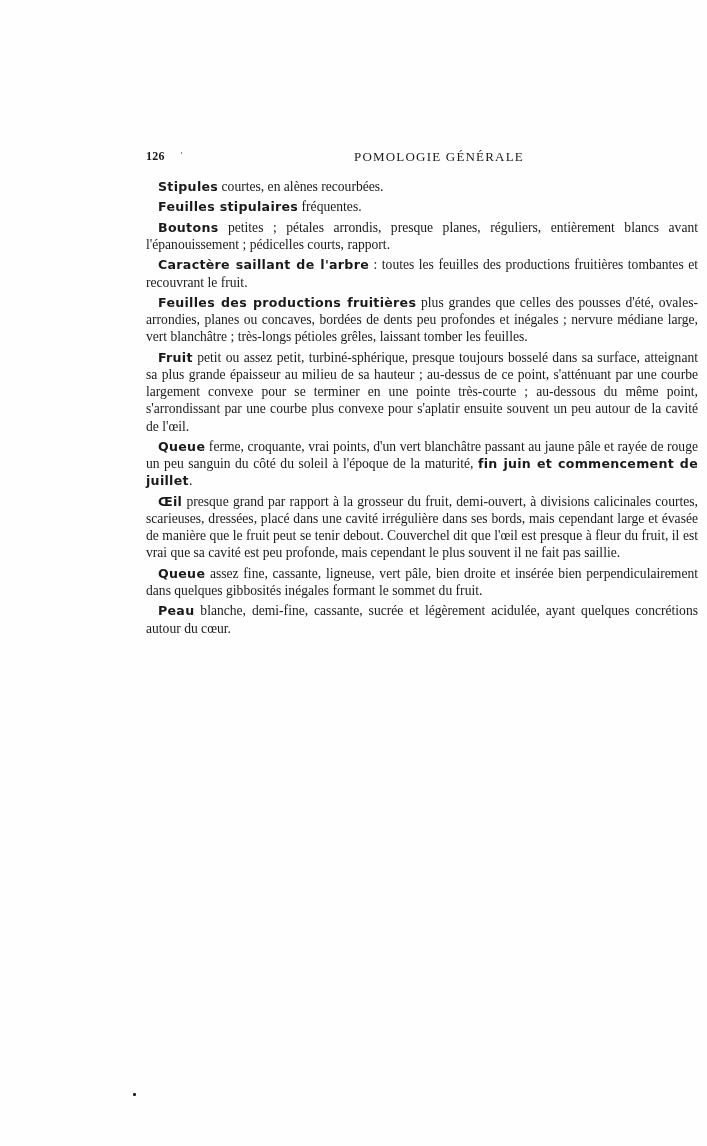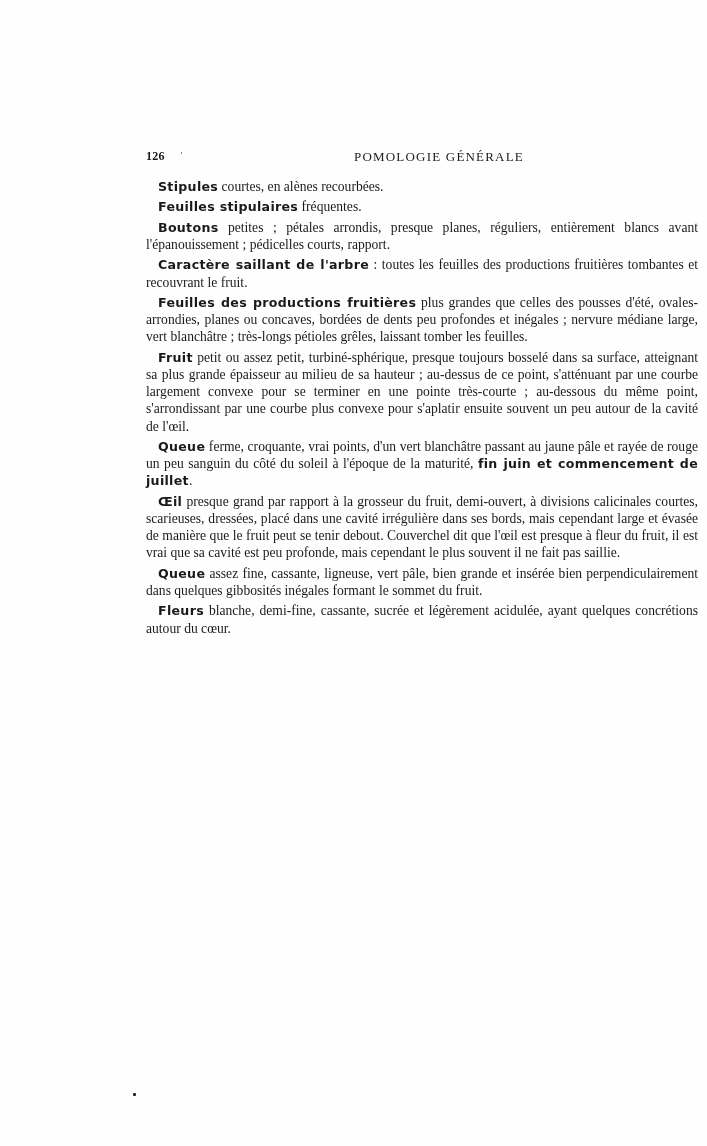--- a/index.html
+++ b/index.html
@@ -28,18 +28,18 @@
 
   <div class="body">
     <p class="para"><span class="term">Stipules</span><span> courtes, en alènes recourbées.</span></p>
     <p class="para"><span class="term">Feuilles stipulaires</span><span> fréquentes.</span></p>
     <p class="para"><span class="term">Boutons</span><span> petites ; pétales arrondis, presque planes, réguliers, entièrement blancs avant l'épanouissement ; pédicelles courts, rapport.</span></p>
     <p class="para"><span class="term">Caractère saillant de l'arbre</span><span> : toutes les feuilles des productions fruitières tombantes et recouvrant le fruit.</span></p>
     <p class="para"><span class="term">Feuilles des productions fruitières</span><span> plus grandes que celles des pousses d'été, ovales-arrondies, planes ou concaves, bordées de dents peu profondes et inégales ; nervure médiane large, vert blanchâtre ; très-longs pétioles grêles, laissant tomber les feuilles.</span></p>
     <p class="para"><span class="term">Fruit</span><span> petit ou assez petit, turbiné-sphérique, presque toujours bosselé dans sa surface, atteignant sa plus grande épaisseur au milieu de sa hauteur ; au-dessus de ce point, s'atténuant par une courbe largement convexe pour se terminer en une pointe très-courte ; au-dessous du même point, s'arrondissant par une courbe plus convexe pour s'aplatir ensuite souvent un peu autour de la cavité de l'œil.</span></p>
     <p class="para"><span class="term">Queue</span><span> ferme, croquante, vrai points, d'un vert blanchâtre passant au jaune pâle et rayée de rouge un peu sanguin du côté du soleil à l'époque de la maturité, </span><span class="emph">fin juin et commencement de juillet</span><span>.</span></p>
     <p class="para"><span class="term">Œil</span><span> presque grand par rapport à la grosseur du fruit, demi-ouvert, à divisions calicinales courtes, scarieuses, dressées, placé dans une cavité irrégulière dans ses bords, mais cependant large et évasée de manière que le fruit peut se tenir debout. Couverchel dit que l'œil est presque à fleur du fruit, il est vrai que sa cavité est peu profonde, mais cependant le plus souvent il ne fait pas saillie.</span></p>
-    <p class="para"><span class="term">Queue</span><span> assez fine, cassante, ligneuse, vert pâle, bien grande et insérée bien perpendiculairement dans quelques gibbosités inégales formant le sommet du fruit.</span></p>
-    <p class="para"><span class="term">Fleurs</span><span> blanche, demi-fine, cassante, sucrée et légèrement acidulée, ayant quelques concrétions autour du cœur.</span></p>
+    <p class="para"><span class="term">Queue</span><span> assez fine, cassante, ligneuse, vert pâle, bien droite et insérée bien perpendiculairement dans quelques gibbosités inégales formant le sommet du fruit.</span></p>
+    <p class="para"><span class="term">Peau</span><span> blanche, demi-fine, cassante, sucrée et légèrement acidulée, ayant quelques concrétions autour du cœur.</span></p>
   </div>
 
   <span class="speck"></span>
 </div>
 
 </body></html>

